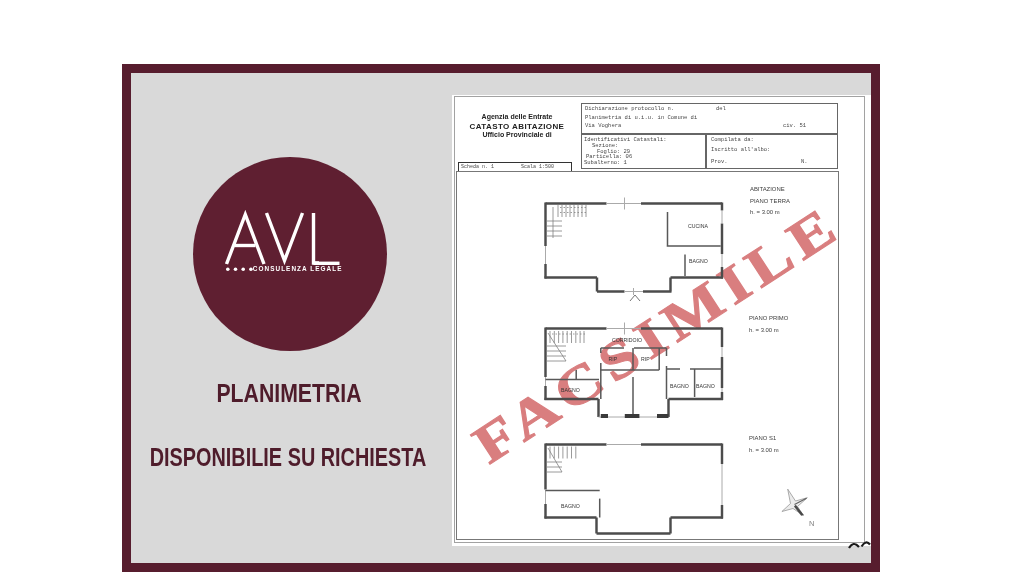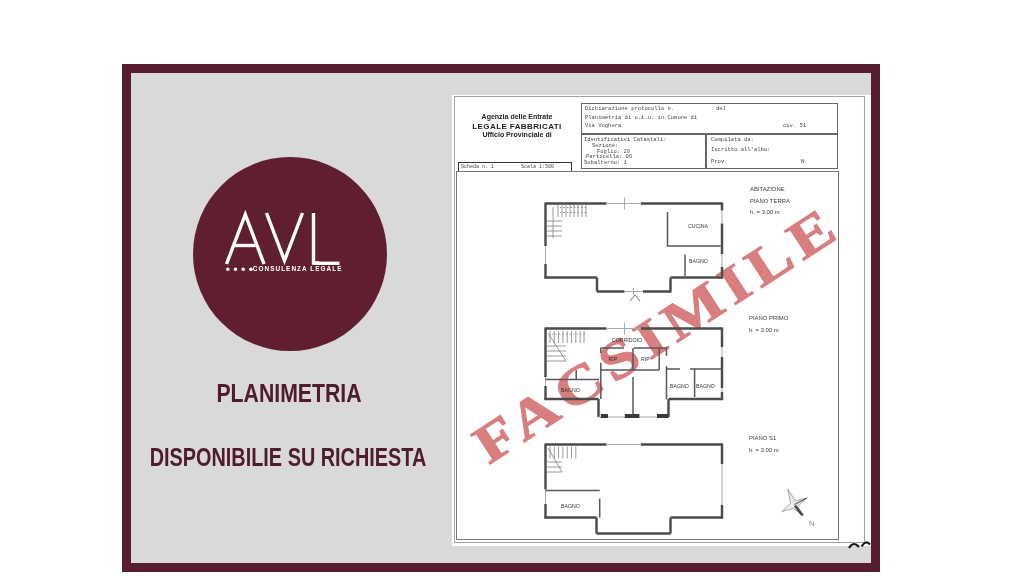--- a/index.html
+++ b/index.html
@@ -38,21 +38,21 @@
 </svg>
 <div class="abs maroontxt" id="plan1txt" style="left:139px;top:378px;width:300px;text-align:center;white-space:nowrap;transform:scaleX(0.817);">PLANIMETRIA</div>
 <div class="abs maroontxt" id="plan2txt" style="left:88px;top:442px;width:400px;text-align:center;white-space:nowrap;transform:scaleX(0.764);">DISPONIBILIE SU RICHIESTA</div>
 
 <div class="abs" id="doc"></div>
 <div class="abs" style="left:453.5px;top:96px;width:409px;height:445px;border:1px solid #a2a2a2;"></div>
 <div class="abs" id="wm">FACSIMILE</div>
 
 <div class="abs" style="left:453px;top:113px;width:128px;text-align:center;color:#222;font-weight:bold;">
   <div style="font-size:7px;line-height:8.5px;">Agenzia delle Entrate</div>
-  <div style="font-size:8px;line-height:9px;letter-spacing:0.4px;">LEGALE FABBRICATI</div>
+  <div style="font-size:8px;line-height:9px;letter-spacing:0.4px;">CATASTO ABITAZIONE</div>
   <div style="font-size:7px;line-height:8.5px;">Ufficio Provinciale di</div>
 </div>
 
 <div class="box" style="left:581px;top:103px;width:255px;height:30px;"></div>
 <div class="box" style="left:581px;top:133px;width:124px;height:34px;"></div>
 <div class="box" style="left:705px;top:133px;width:131px;height:34px;"></div>
 <div class="box" style="left:458px;top:162px;width:112px;height:8px;border:1px solid #333;"></div>
 
 <div class="scan" style="left:585px;top:105px;font-size:5.5px;">Dichiarazione protocollo n.</div>
 <div class="scan" style="left:716px;top:105px;font-size:5.5px;">del</div>

